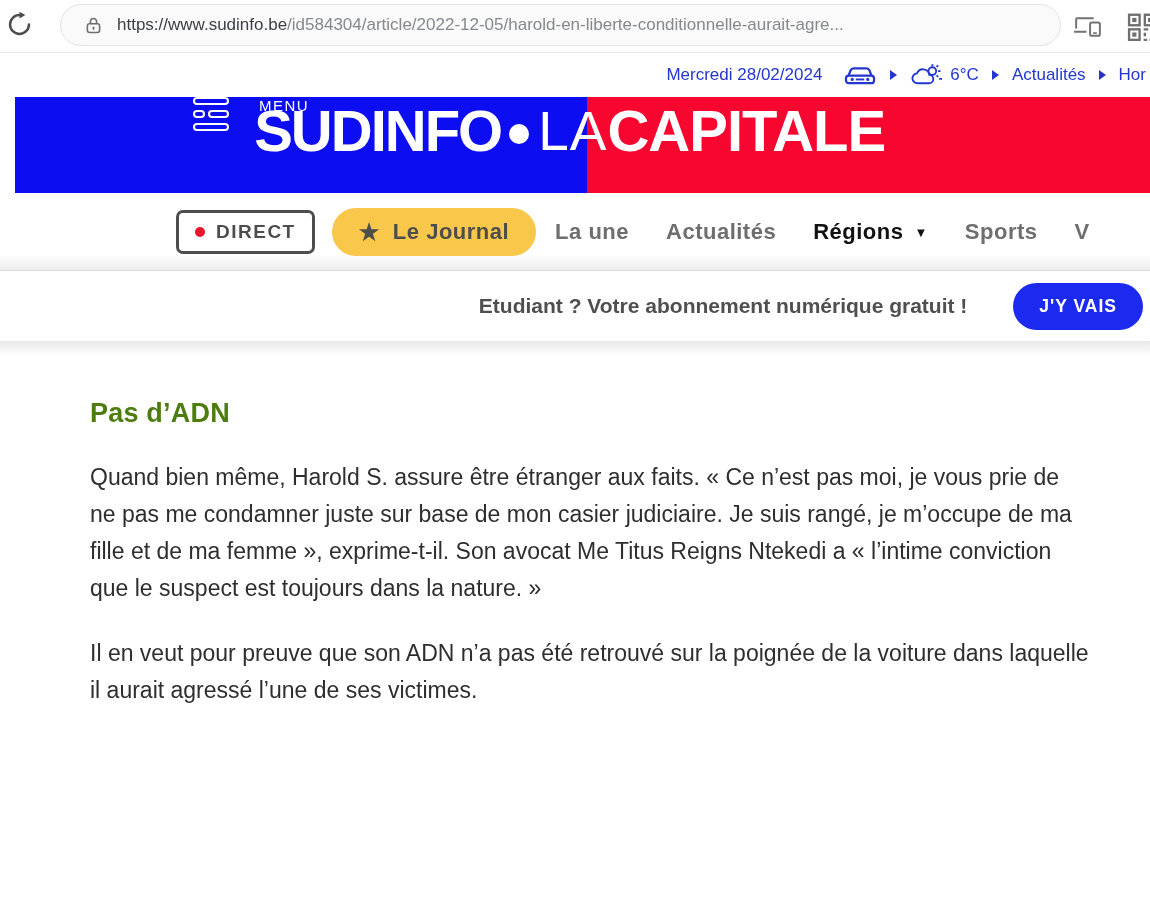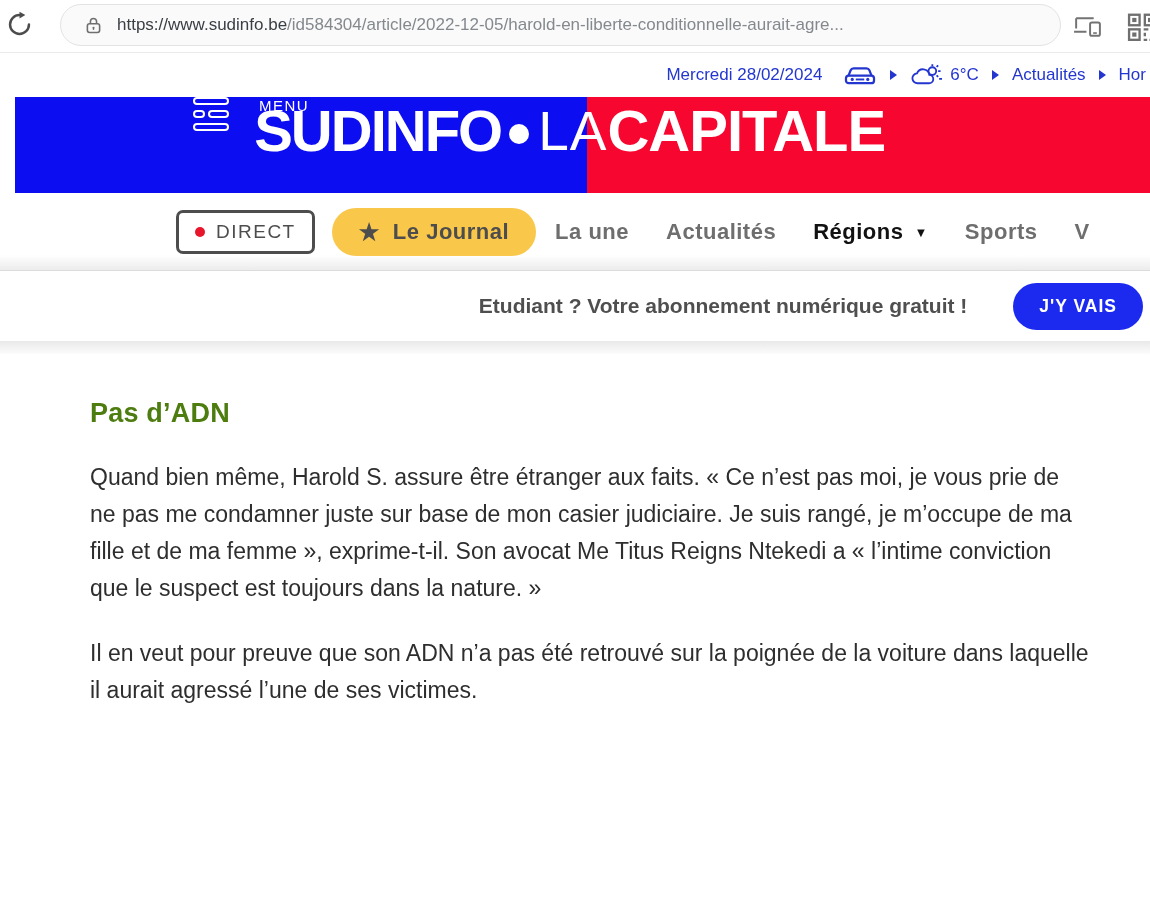--- a/index.html
+++ b/index.html
@@ -58,21 +58,21 @@
 
   
   .navbar { height:78px; display:flex; align-items:center; padding-left:176px; position:relative; background:#fff; }
   .navbar::after {
     content:""; position:absolute; left:0; right:0; bottom:0; height:15px;
     background:linear-gradient(to bottom, rgba(240,240,240,0), #ececec);
     border-bottom:1px solid #dcdcdc; pointer-events:none;
   }
   .direct-btn {
     display:flex; align-items:center; gap:11px; border:3px solid #4d4d4d; border-radius:7px;
-    padding:8px 16px; background:#fff; color:#4d4d4d; font-weight:normal; font-size:19px;
+    padding:8px 16px; background:#fff; color:#4d4d4d; font-weight:bold; font-size:19px;
     letter-spacing:1.5px; cursor:pointer;
   }
   .direct-dot { width:10px; height:10px; border-radius:50%; background:var(--direct-dot-red,#e8162d); }
   .journal-btn {
     display:flex; align-items:center; gap:13px; background:var(--journal-yellow,#f9c74a);
     border:none; border-radius:999px; padding:11px 27px; color:#4d4d4d; font-weight:bold;
     font-size:22px; letter-spacing:.5px; margin-left:17px; cursor:pointer;
   }
   .journal-star { font-size:23px; line-height:1; }
   .nav-link {

